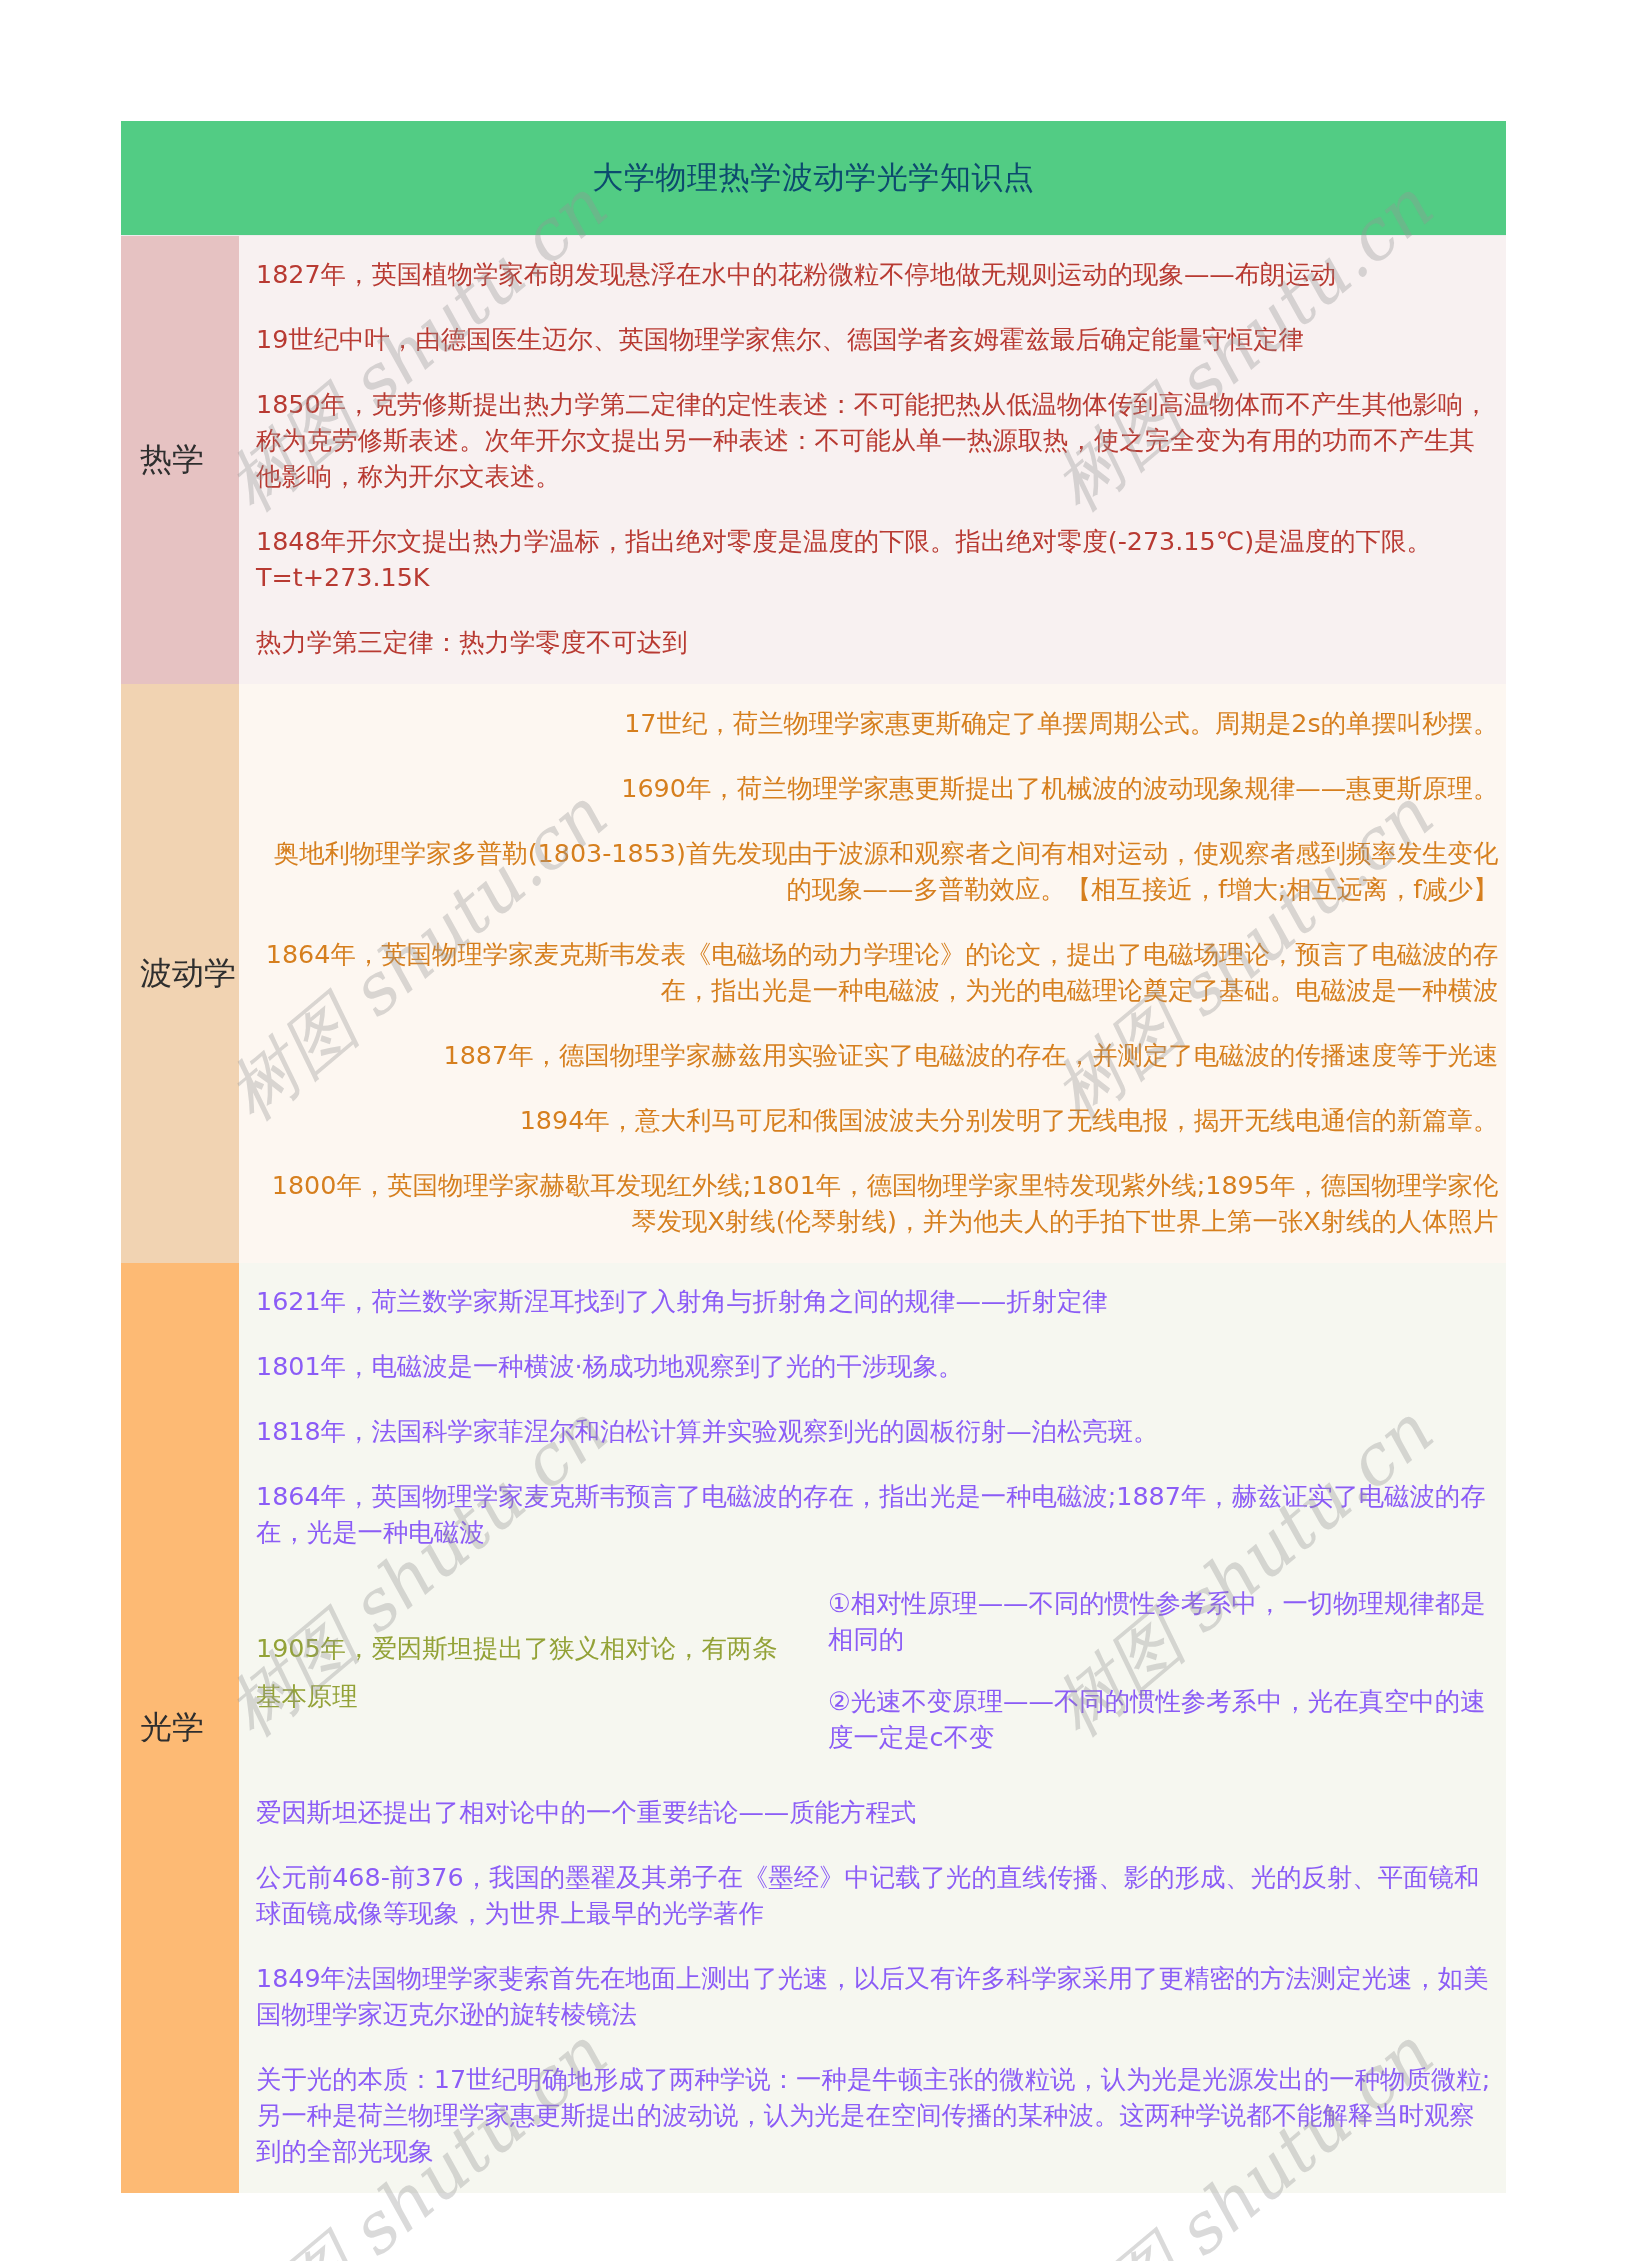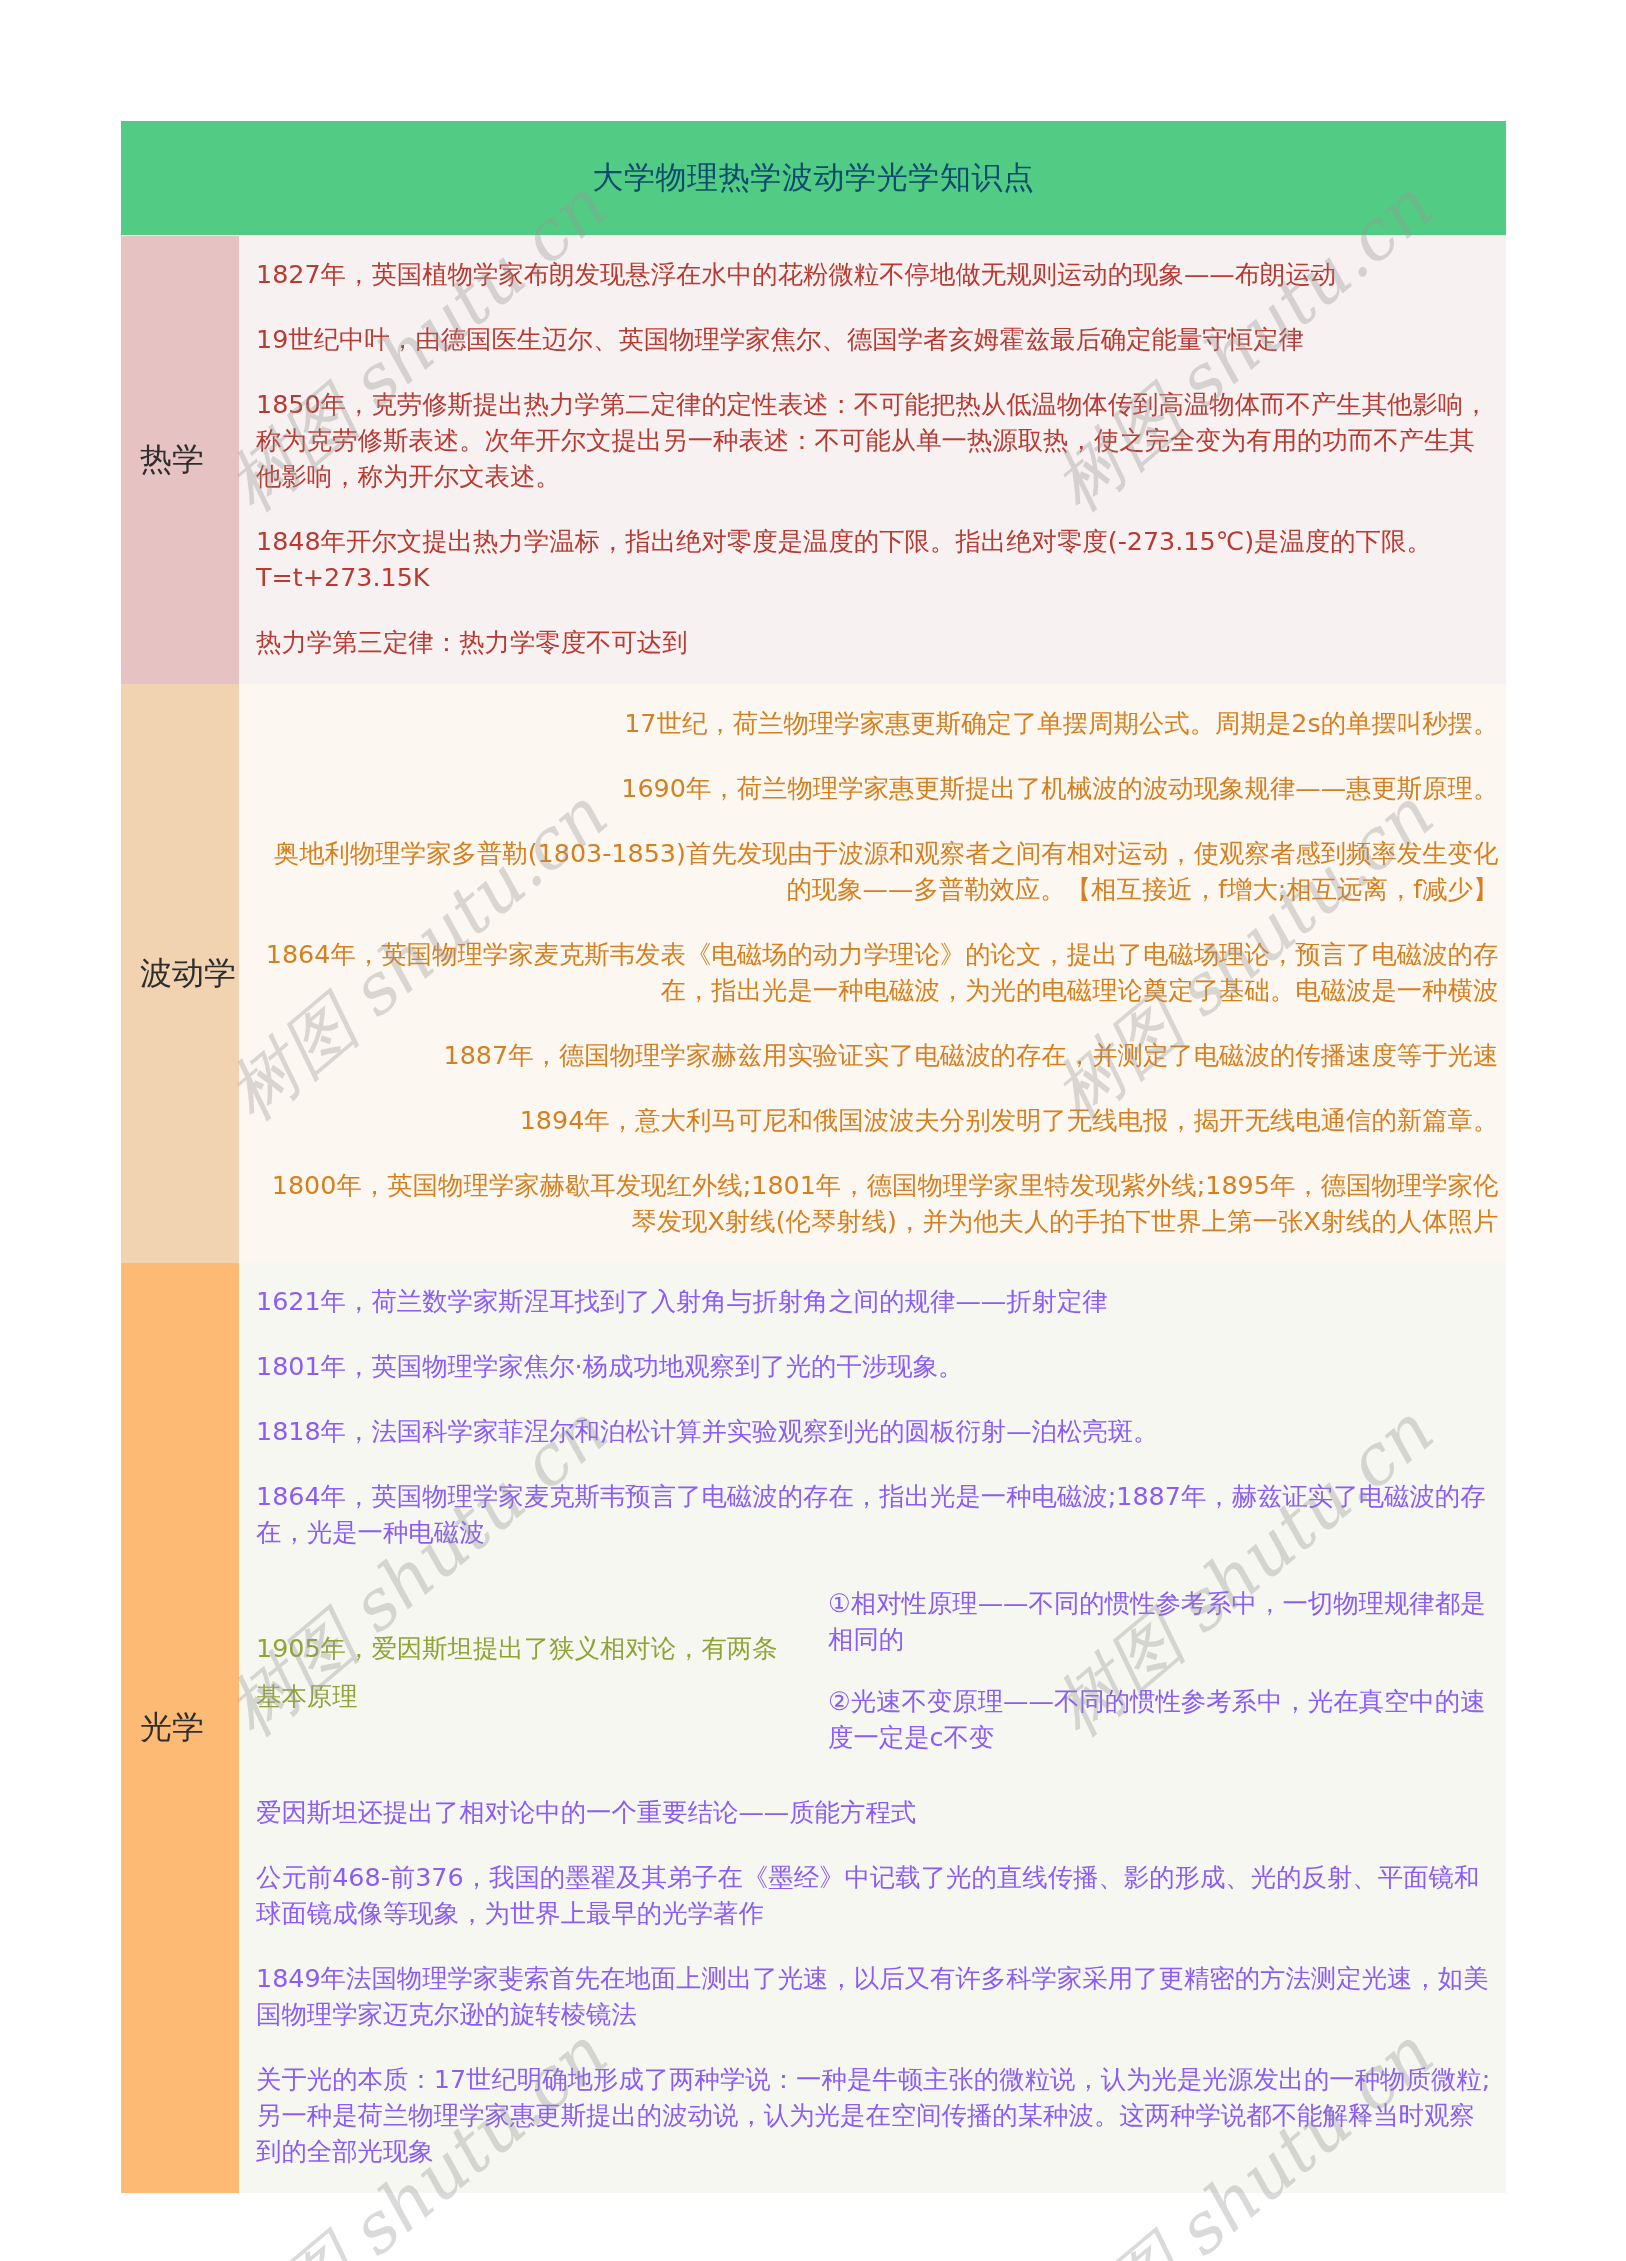--- a/index.html
+++ b/index.html
@@ -62,21 +62,21 @@
       <div class="item">1887年，德国物理学家赫兹用实验证实了电磁波的存在，并测定了电磁波的传播速度等于光速</div>
       <div class="item">1894年，意大利马可尼和俄国波波夫分别发明了无线电报，揭开无线电通信的新篇章。</div>
       <div class="item">1800年，英国物理学家赫歇耳发现红外线;1801年，德国物理学家里特发现紫外线;1895年，德国物理学家伦琴发现X射线(伦琴射线)，并为他夫人的手拍下世界上第一张X射线的人体照片</div>
     </div>
   </div>
 
   <div class="section optics">
     <div class="label">光学</div>
     <div class="content">
       <div class="item">1621年，荷兰数学家斯涅耳找到了入射角与折射角之间的规律——折射定律</div>
-      <div class="item">1801年，英国物理学家焦尔·杨成功地观察到了光的干涉现象。</div>
+      <div class="item">1801年，电磁波是一种横波·杨成功地观察到了光的干涉现象。</div>
       <div class="item">1818年，法国科学家菲涅尔和泊松计算并实验观察到光的圆板衍射—泊松亮斑。</div>
       <div class="item">1864年，英国物理学家麦克斯韦预言了电磁波的存在，指出光是一种电磁波;1887年，赫兹证实了电磁波的存在，光是一种电磁波</div>
       <div class="split">
         <div class="parent">1905年，爱因斯坦提出了狭义相对论，有两条基本原理</div>
         <div class="children">
           <div class="item">①相对性原理——不同的惯性参考系中，一切物理规律都是相同的</div>
           <div class="item">②光速不变原理——不同的惯性参考系中，光在真空中的速度一定是c不变</div>
         </div>
       </div>
       <div class="item">爱因斯坦还提出了相对论中的一个重要结论——质能方程式</div>

